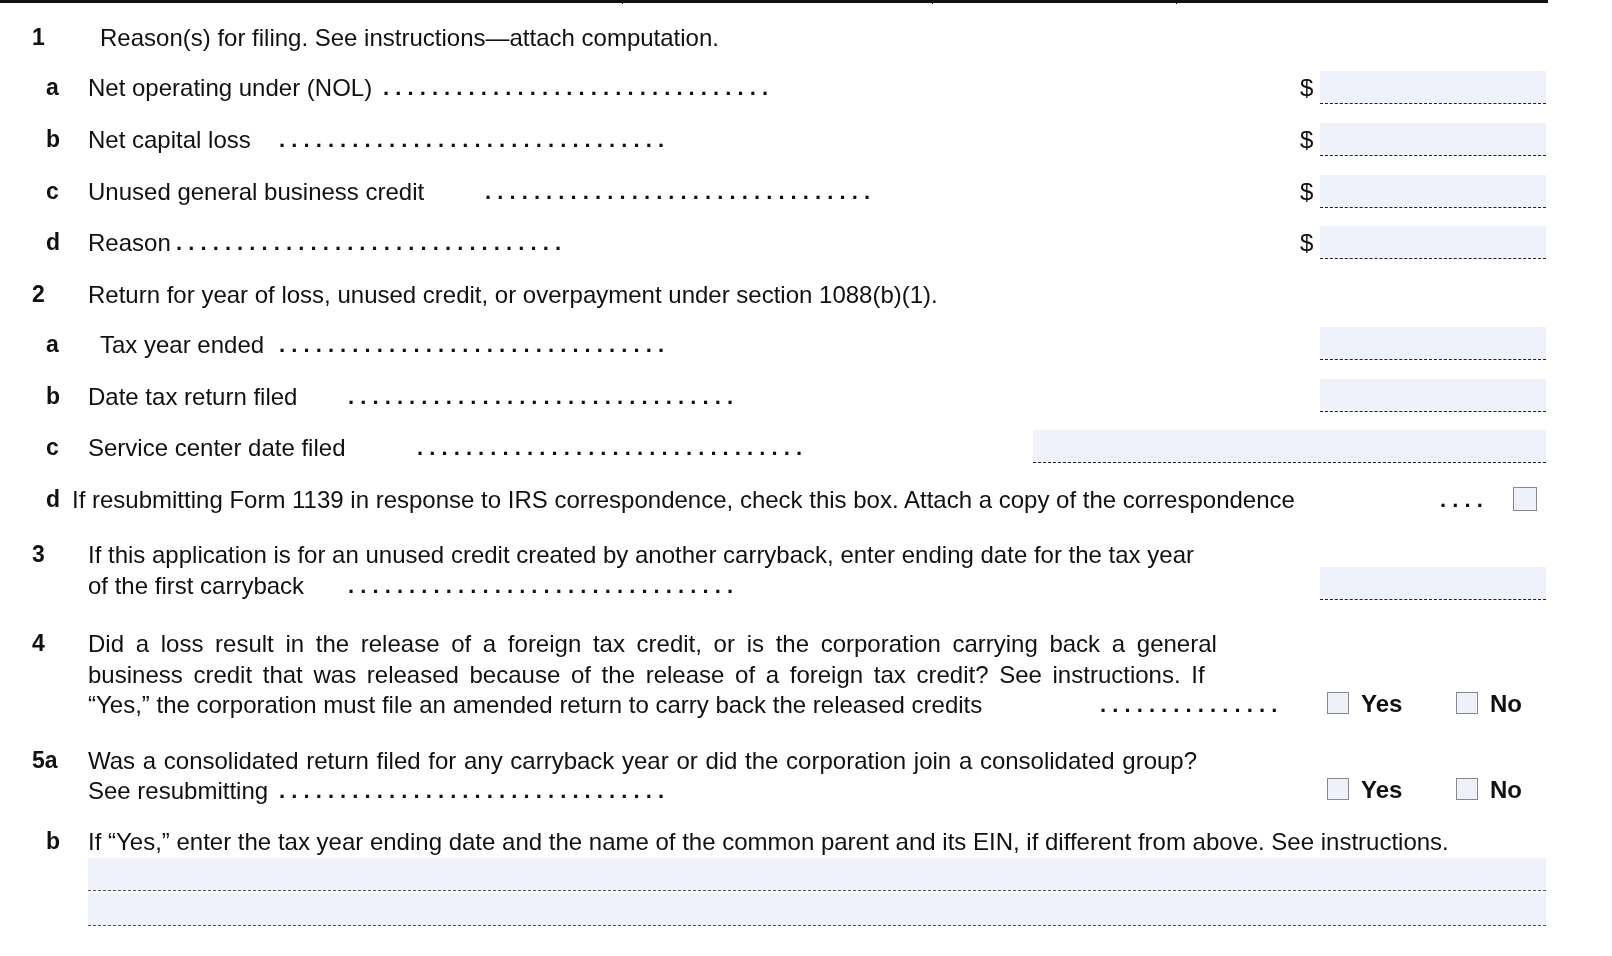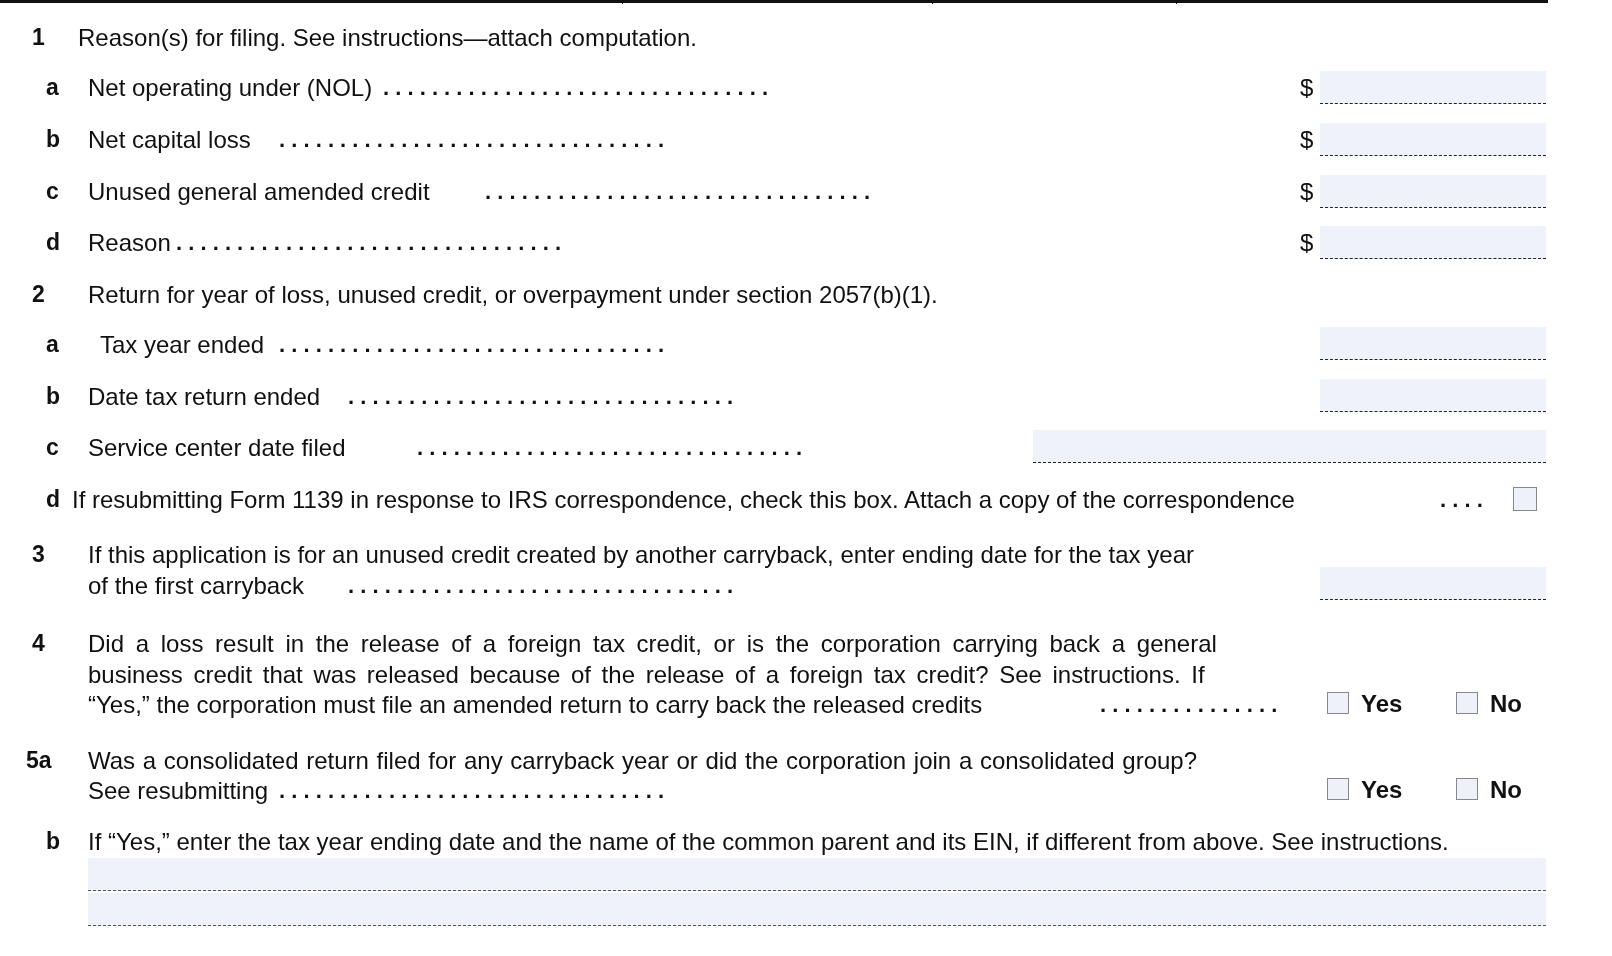--- a/index.html
+++ b/index.html
@@ -20,70 +20,70 @@
 </head>
 <body>
 
 <div class="topline"></div>
 <div class="tick" style="left:622px"></div>
 <div class="tick" style="left:932px"></div>
 <div class="tick" style="left:1176px"></div>
 
 <div class="row" style="top:22px">
   <span class="num" style="left:32px">1</span>
-  <span class="lbl" style="left:78px">Reason(s) for filing. See instructions—attach computation.</span>
+  <span class="lbl" style="left:100px">Reason(s) for filing. See instructions—attach computation.</span>
 </div>
 
 <div class="row" style="top:72px;width:1612px">
   <span class="num" style="left:46px">a</span>
   <span class="lbl" style="left:88px">Net operating under (NOL)</span>
   <span class="dots" style="left:383px;width:900px;overflow:hidden">. . . . . . . . . . . . . . . . . . . . . . . . . . . . . . . .</span>
   <span class="dollar" style="left:1300px">$</span>
 </div>
 <div class="field" style="left:1320px;top:71px;width:226px;height:32px"></div>
 
 <div class="row" style="top:124px;width:1612px">
   <span class="num" style="left:46px">b</span>
   <span class="lbl" style="left:88px">Net capital loss</span>
   <span class="dots" style="left:279px;width:1004px;overflow:hidden">. . . . . . . . . . . . . . . . . . . . . . . . . . . . . . . .</span>
   <span class="dollar" style="left:1300px">$</span>
 </div>
 <div class="field" style="left:1320px;top:123px;width:226px;height:32px"></div>
 
 <div class="row" style="top:176px;width:1612px">
   <span class="num" style="left:46px">c</span>
-  <span class="lbl" style="left:88px">Unused general amended credit</span>
+  <span class="lbl" style="left:88px">Unused general business credit</span>
   <span class="dots" style="left:485px;width:798px;overflow:hidden">. . . . . . . . . . . . . . . . . . . . . . . . . . . . . . . .</span>
   <span class="dollar" style="left:1300px">$</span>
 </div>
 <div class="field" style="left:1320px;top:175px;width:226px;height:32px"></div>
 
 <div class="row" style="top:227px;width:1612px">
   <span class="num" style="left:46px">d</span>
   <span class="lbl" style="left:88px">Reason</span>
   <span class="dots" style="left:176px;width:1107px;overflow:hidden">. . . . . . . . . . . . . . . . . . . . . . . . . . . . . . . .</span>
   <span class="dollar" style="left:1300px">$</span>
 </div>
 <div class="field" style="left:1320px;top:226px;width:226px;height:32px"></div>
 
 <div class="row" style="top:279px">
   <span class="num" style="left:32px">2</span>
-  <span class="lbl" style="left:88px">Return for year of loss, unused credit, or overpayment under section 2057(b)(1).</span>
+  <span class="lbl" style="left:88px">Return for year of loss, unused credit, or overpayment under section 1088(b)(1).</span>
 </div>
 
 <div class="row" style="top:329px;width:1612px">
   <span class="num" style="left:46px">a</span>
   <span class="lbl" style="left:100px">Tax year ended</span>
   <span class="dots" style="left:279px;width:1004px;overflow:hidden">. . . . . . . . . . . . . . . . . . . . . . . . . . . . . . . .</span>
 </div>
 <div class="field" style="left:1320px;top:327px;width:226px;height:32px"></div>
 
 <div class="row" style="top:381px;width:1612px">
   <span class="num" style="left:46px">b</span>
-  <span class="lbl" style="left:88px">Date tax return ended</span>
+  <span class="lbl" style="left:88px">Date tax return filed</span>
   <span class="dots" style="left:348px;width:935px;overflow:hidden">. . . . . . . . . . . . . . . . . . . . . . . . . . . . . . . .</span>
 </div>
 <div class="field" style="left:1320px;top:379px;width:226px;height:32px"></div>
 
 <div class="row" style="top:432px;width:1612px">
   <span class="num" style="left:46px">c</span>
   <span class="lbl" style="left:88px">Service center date filed</span>
   <span class="dots" style="left:417px;width:594px;overflow:hidden">. . . . . . . . . . . . . . . . . . . . . . . . . . . . . . . .</span>
 </div>
 <div class="field" style="left:1033px;top:430px;width:513px;height:32px"></div>
@@ -115,21 +115,21 @@
 <div class="row" style="top:689px;width:1612px">
   <span class="lbl" style="left:88px">“Yes,” the corporation must file an amended return to carry back the released credits</span>
   <span class="dots" style="left:1100px;width:183px;overflow:hidden">. . . . . . . . . . . . . . . . . . . . . . . . . . . . . . . .</span>
 </div>
 <div class="cb" style="left:1327px;top:692px"></div>
 <span class="yn" style="left:1361px;top:690px">Yes</span>
 <div class="cb" style="left:1456px;top:692px"></div>
 <span class="yn" style="left:1490px;top:690px">No</span>
 
 <div class="row" style="top:745px;width:1612px">
-  <span class="num" style="left:26px">5a</span>
+  <span class="num" style="left:32px">5a</span>
   <span class="lbl" style="left:88px;word-spacing:1px">Was a consolidated return filed for any carryback year or did the corporation join a consolidated group?</span>
 </div>
 <div class="row" style="top:775px;width:1612px">
   <span class="lbl" style="left:88px">See resubmitting</span>
   <span class="dots" style="left:279px;width:1004px;overflow:hidden">. . . . . . . . . . . . . . . . . . . . . . . . . . . . . . . .</span>
 </div>
 <div class="cb" style="left:1327px;top:778px"></div>
 <span class="yn" style="left:1361px;top:776px">Yes</span>
 <div class="cb" style="left:1456px;top:778px"></div>
 <span class="yn" style="left:1490px;top:776px">No</span>

